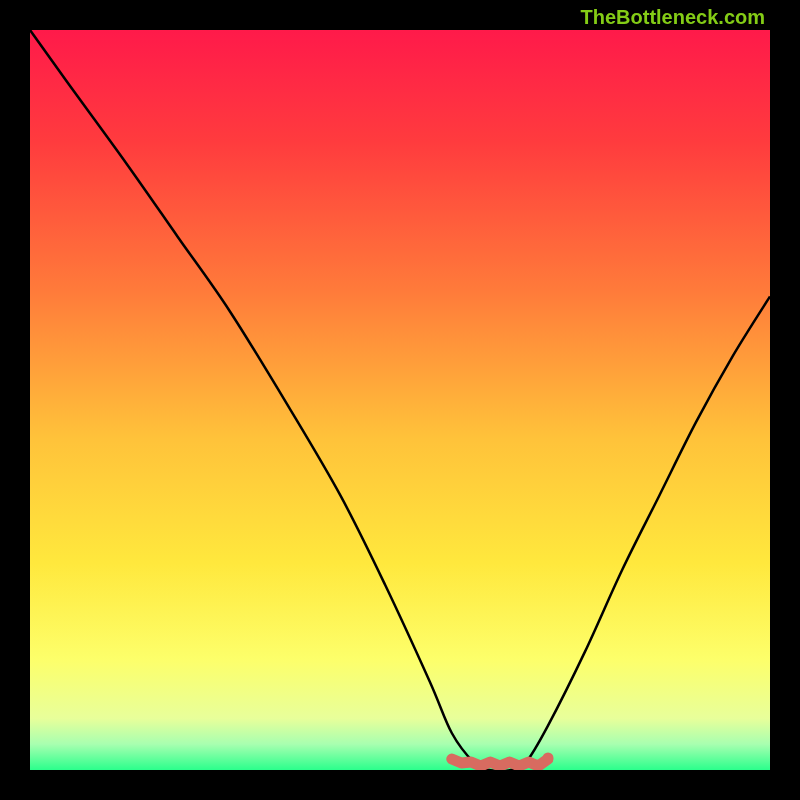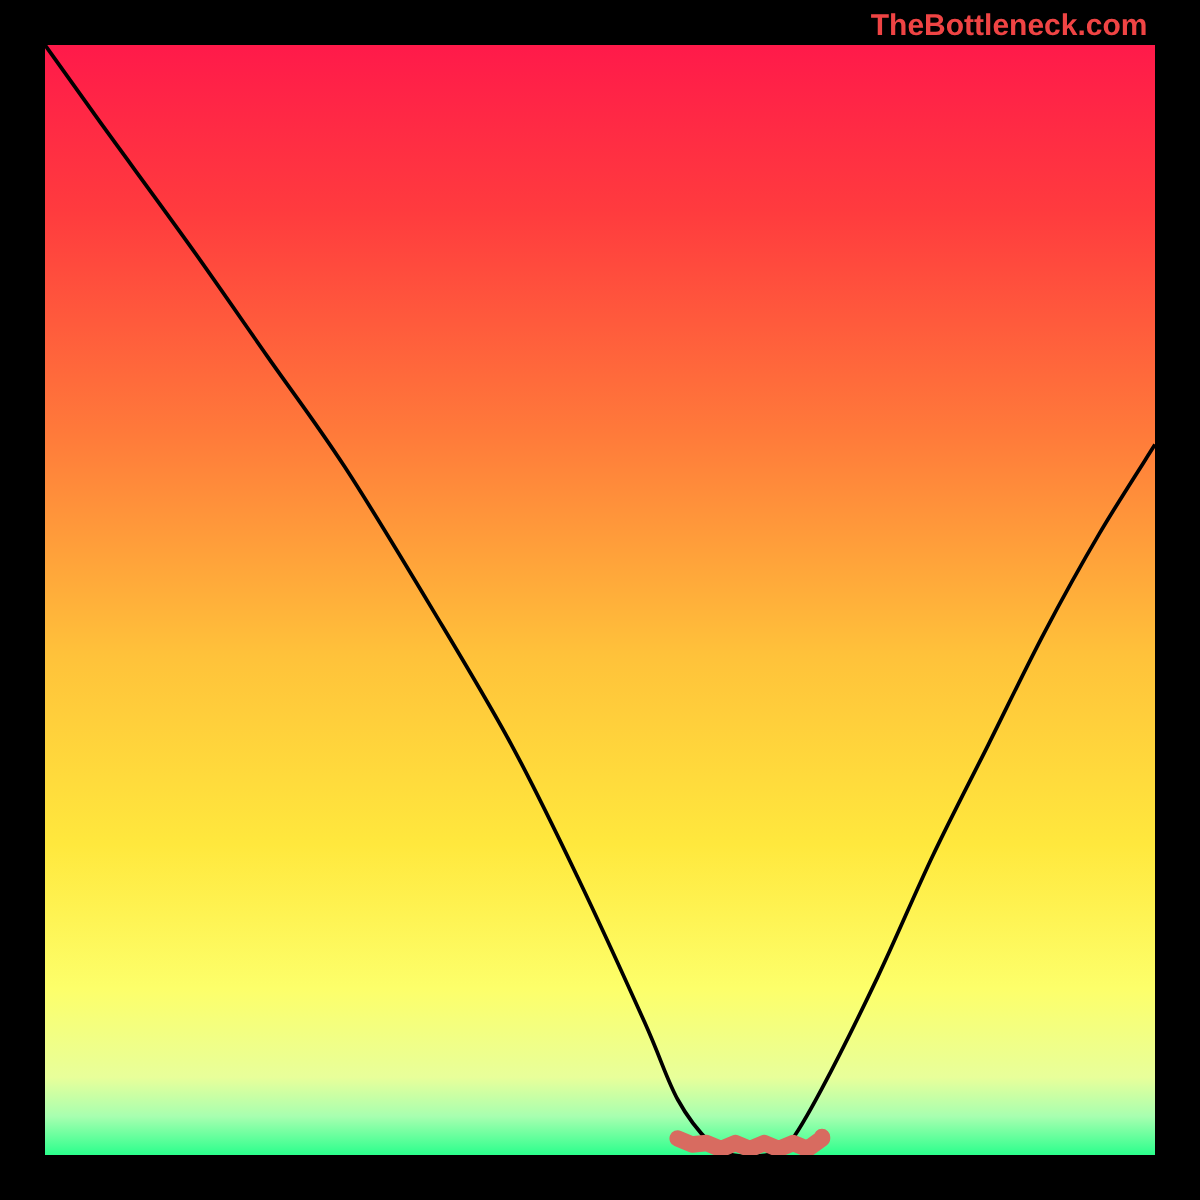--- a/index.html
+++ b/index.html
@@ -17,21 +17,21 @@
     width: 740px;
     height: 740px;
   }
   .watermark {
     position: absolute;
     right: 35px;
     top: 6px;
     font-family: Arial, Helvetica, sans-serif;
     font-size: 20px;
     font-weight: 600;
-    color: #ef4444;
+    color: #84cc16;
   }
   svg { display: block; }
 </style>
 </head>
 <body>
 
 <div class="watermark">TheBottleneck.com</div>
 
 <div class="plot-area">
   <svg id="chart-svg" viewBox="0 0 740 740" width="740" height="740">

